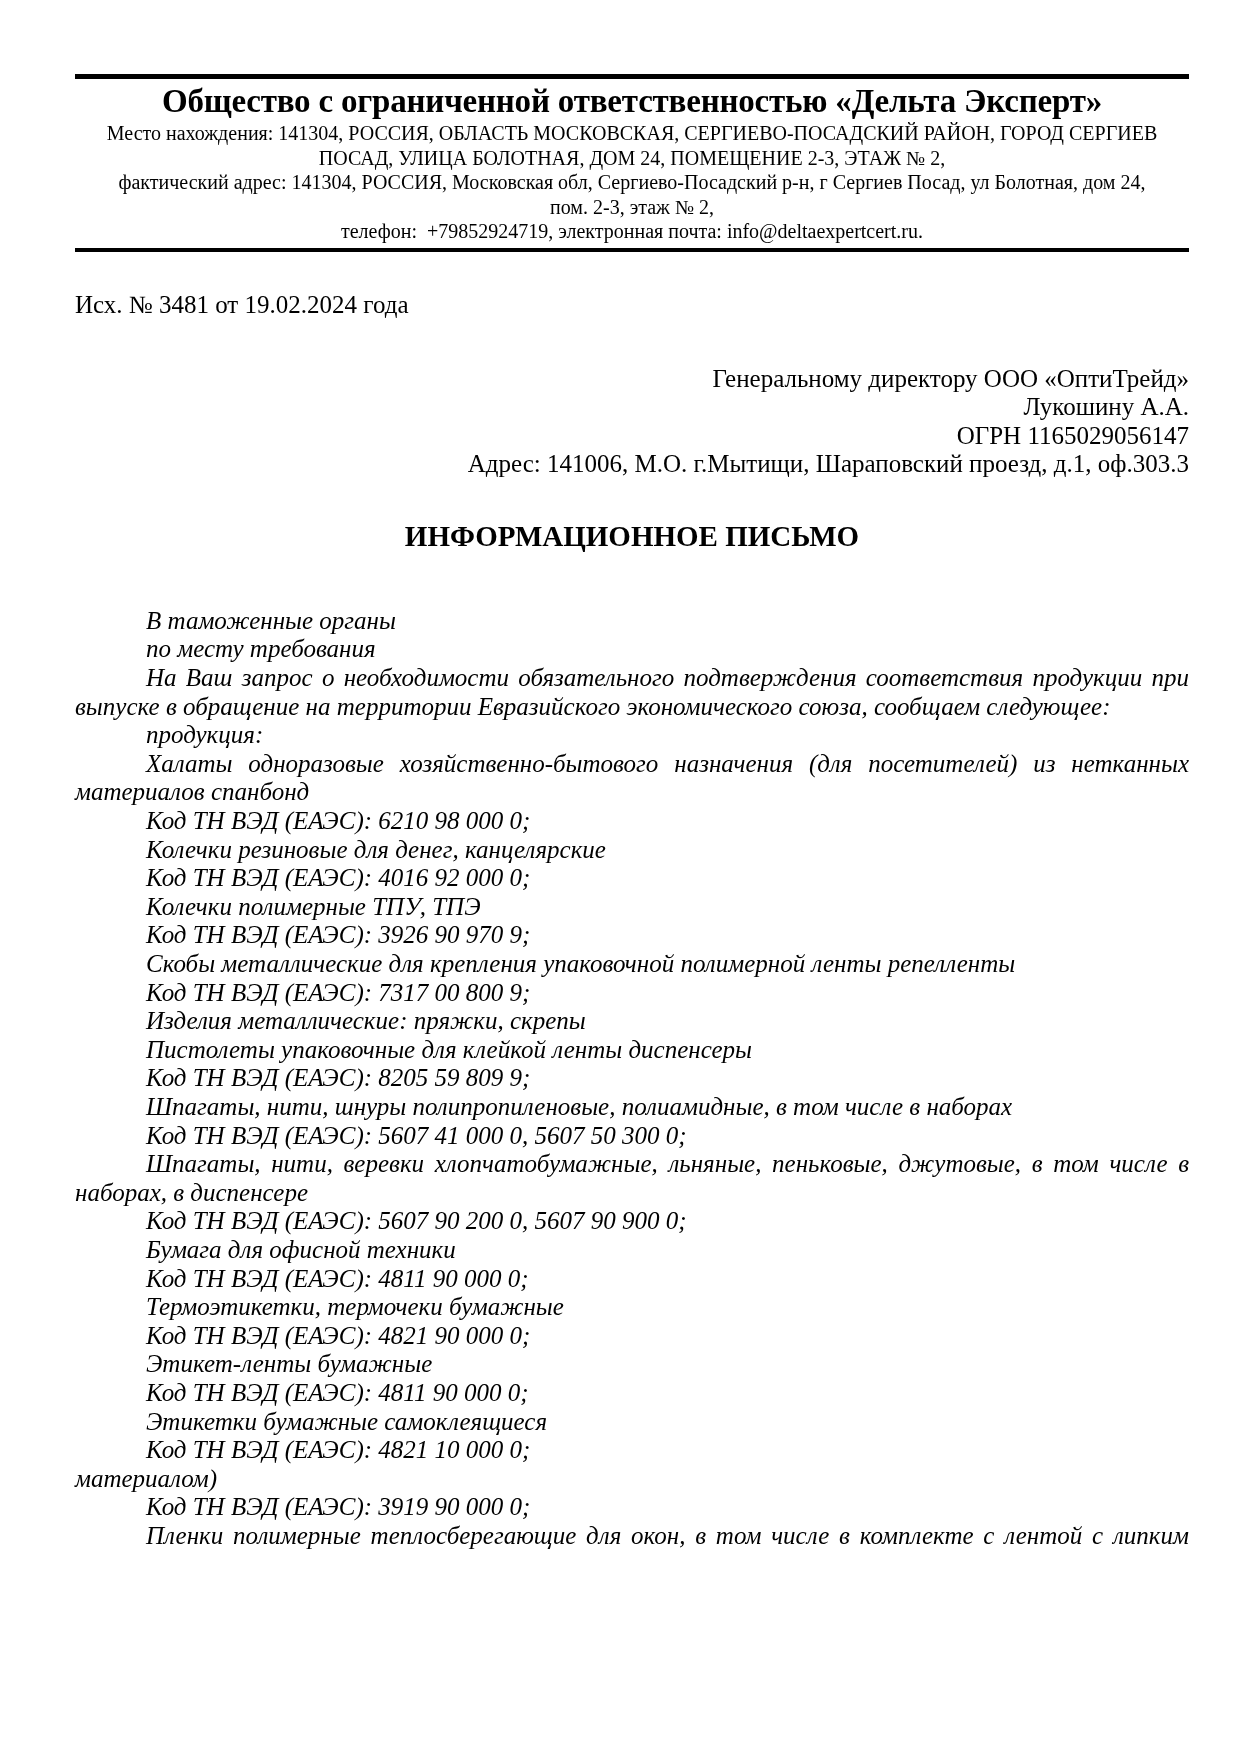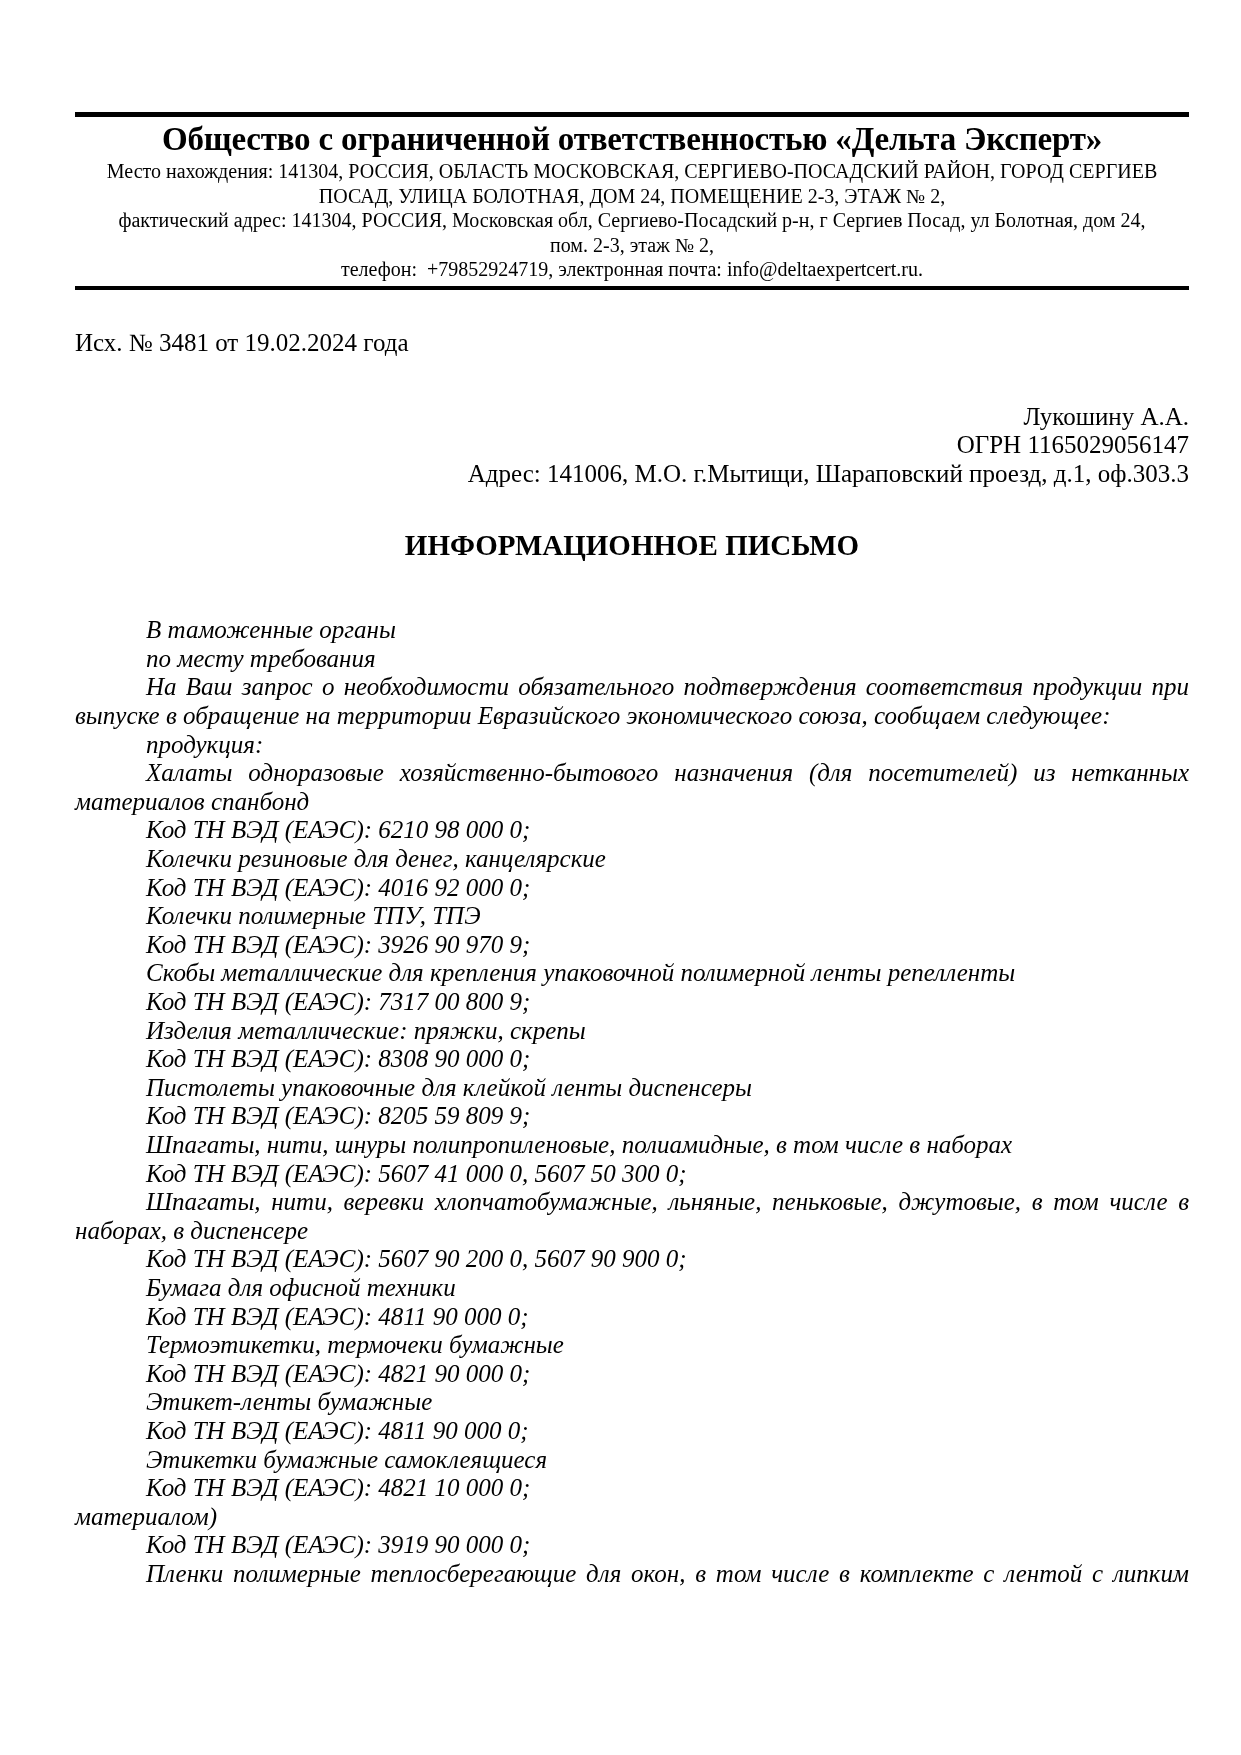--- a/index.html
+++ b/index.html
@@ -8,21 +8,21 @@
     width:1241px;height:1755px;
     margin:0 auto;
     background:#ffffff;
     color:#000000;
     font-family:"Liberation Serif","DejaVu Serif",serif;
     overflow:hidden;
     box-sizing:border-box;
   }
   .content{
     box-sizing:border-box;
-    padding:112px 52px 0 75px;
+    padding:74px 52px 0 75px;
   }
   .rule{height:5px;background:#000;margin:0;border:none;}
   .rule.bottom{height:4px;margin-top:4px;}
   .company-name{
     font-size:33px;font-weight:bold;text-align:center;
     line-height:40px;margin-top:2px;
     letter-spacing:-0.2px;
   }
   .header-address-line{
     font-size:20px;line-height:24.5px;text-align:center;
@@ -71,20 +71,21 @@
 
         <div class="header-address-line">телефон:  +79852924719, электронная почта: info@deltaexpertcert.ru.</div>
       </div>
 
     <div class="rule bottom"></div>
 
     <div class="reference">Исх. № 3481 от 19.02.2024 года</div>
 
     <div class="addressee">
 
+        <div class="addressee-line">Генеральному директору ООО «ОптиТрейд»</div>
 
         <div class="addressee-line">Лукошину А.А.</div>
 
         <div class="addressee-line">ОГРН 1165029056147</div>
 
         <div class="addressee-line">Адрес: 141006, М.О. г.Мытищи, Шараповский проезд, д.1, оф.303.3</div>
       </div>
 
     <div class="letter-title">ИНФОРМАЦИОННОЕ ПИСЬМО</div>
 
@@ -113,21 +114,20 @@
         <div class="body-line indent">Колечки полимерные ТПУ, ТПЭ</div>
 
         <div class="body-line indent">Код ТН ВЭД (ЕАЭС): 3926 90 970 9;</div>
 
         <div class="body-line indent">Скобы металлические для крепления упаковочной полимерной ленты репелленты</div>
 
         <div class="body-line indent">Код ТН ВЭД (ЕАЭС): 7317 00 800 9;</div>
 
         <div class="body-line indent">Изделия металлические: пряжки, скрепы</div>
 
-        <div class="body-line indent">Код ТН ВЭД (ЕАЭС): 8308 90 000 0;</div>
 
         <div class="body-line indent">Пистолеты упаковочные для клейкой ленты диспенсеры</div>
 
         <div class="body-line indent">Код ТН ВЭД (ЕАЭС): 8205 59 809 9;</div>
 
         <div class="body-line indent">Шпагаты, нити, шнуры полипропиленовые, полиамидные, в том числе в наборах</div>
 
         <div class="body-line indent">Код ТН ВЭД (ЕАЭС): 5607 41 000 0, 5607 50 300 0;</div>
 
         <div class="body-line indent stretch">Шпагаты, нити, веревки хлопчатобумажные, льняные, пеньковые, джутовые, в том числе в</div>

